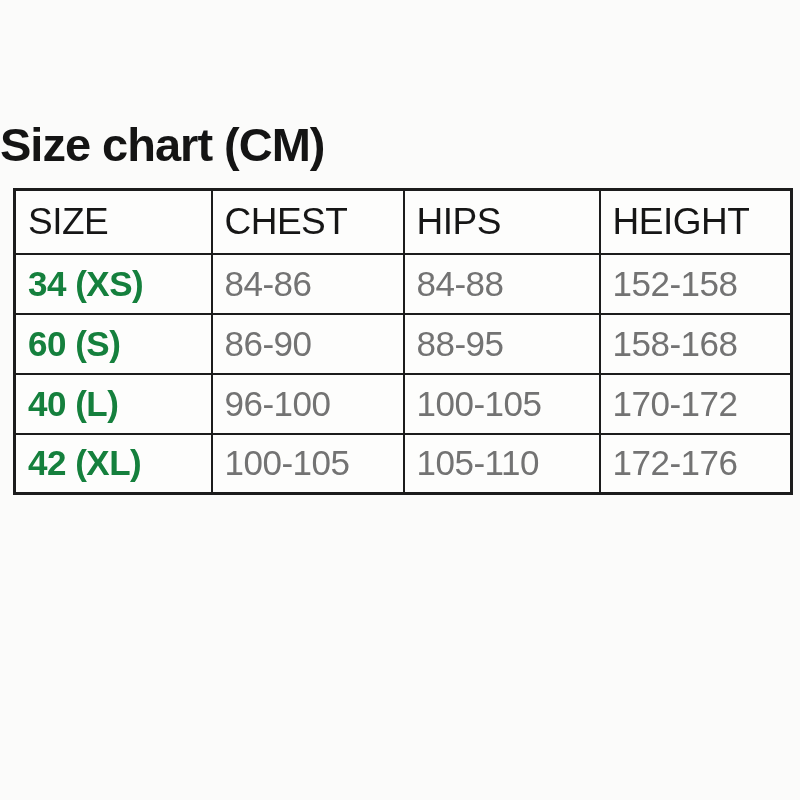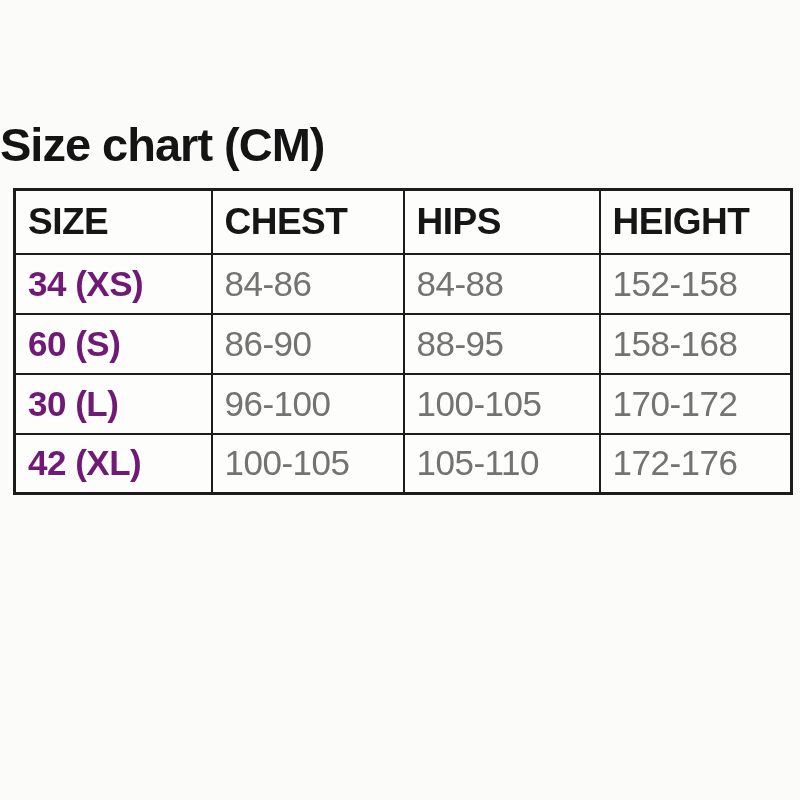--- a/index.html
+++ b/index.html
@@ -44,34 +44,34 @@
     border: 2px solid #1c1c1c;
     padding: 0 6px 0 12px;
     text-align: left;
     vertical-align: middle;
     white-space: nowrap;
     overflow: hidden;
   }
   .size-table thead th {
     height: 64px;
     font-size: 37px;
-    font-weight: 700;
+    font-weight: 400;
     letter-spacing: -0.5px;
     color: #161616;
   }
   .size-table tbody td {
     height: 60px;
     font-size: 35px;
     font-weight: 400;
     letter-spacing: -0.5px;
     color: #737373;
   }
   .size-table tbody td.size-col {
     font-weight: 700;
-    color: #701a75;
+    color: #15803d;
   }
 </style>
 </head>
 <body>
 
 <div class="page">
 
   <h1 class="title">Size chart (CM)</h1>
 
   <table class="size-table">
@@ -96,21 +96,21 @@
         <td>84-88</td>
         <td>152-158</td>
       </tr>
       <tr>
         <td class="size-col">60 (S)</td>
         <td>86-90</td>
         <td>88-95</td>
         <td>158-168</td>
       </tr>
       <tr>
-        <td class="size-col">30 (L)</td>
+        <td class="size-col">40 (L)</td>
         <td>96-100</td>
         <td>100-105</td>
         <td>170-172</td>
       </tr>
       <tr>
         <td class="size-col">42 (XL)</td>
         <td>100-105</td>
         <td>105-110</td>
         <td>172-176</td>
       </tr>

